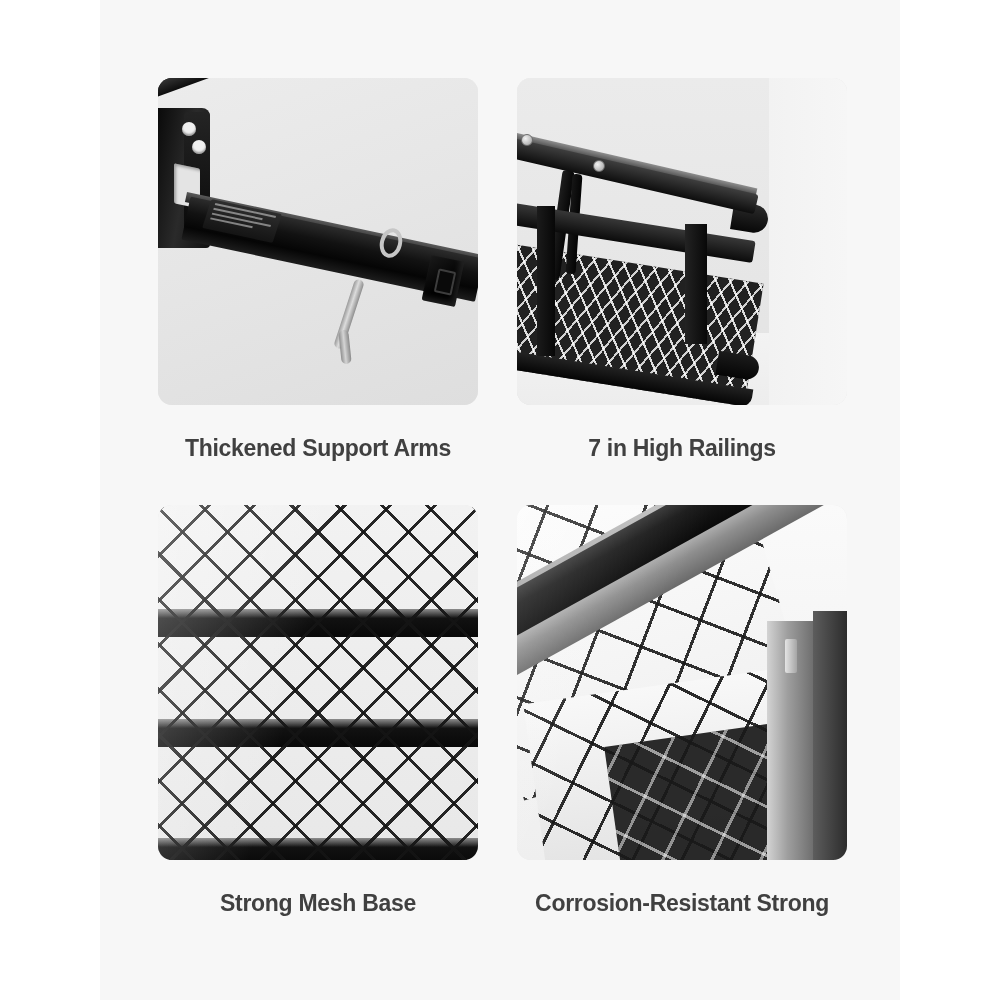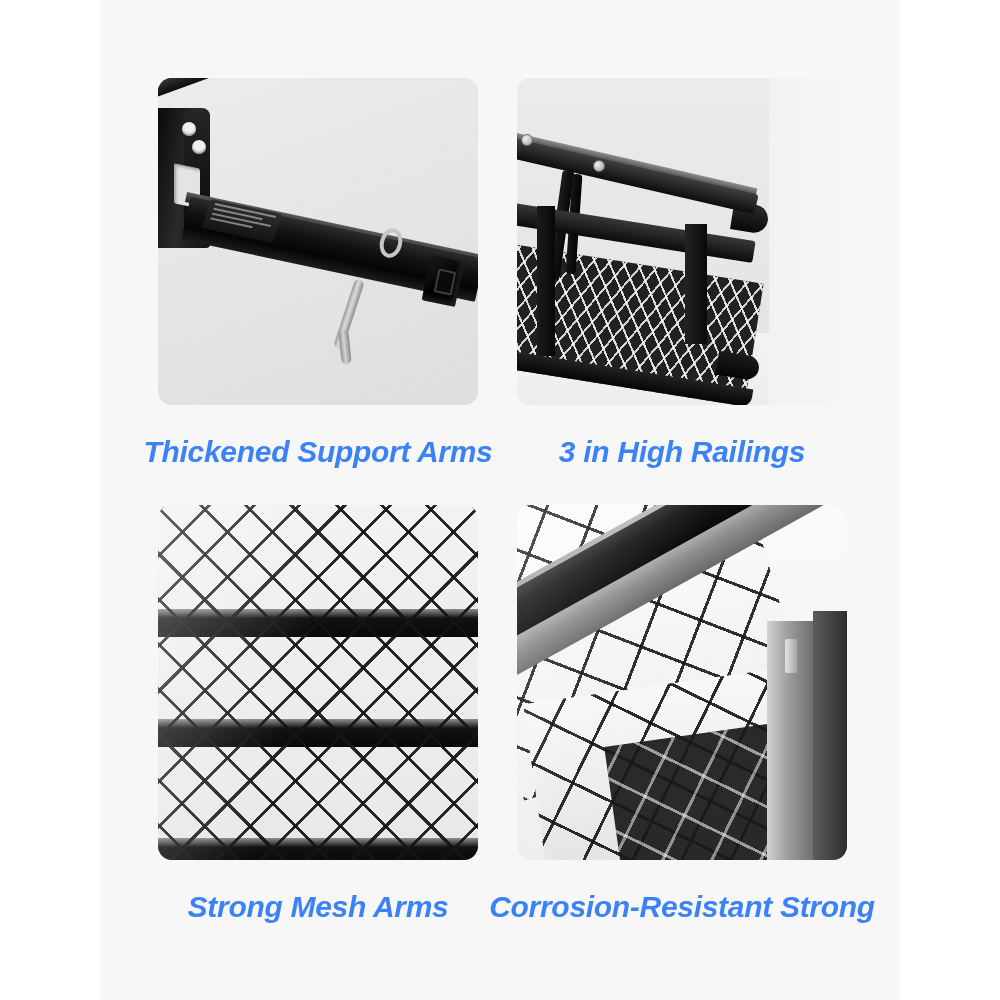--- a/index.html
+++ b/index.html
@@ -32,26 +32,25 @@
     border-radius:14px;
     overflow:hidden;
     background:#e9e9e9;
   }
 
   .caption {
     position:absolute;
     left:50%; transform:translateX(-50%);
     white-space:nowrap;
     font-weight:700;
-    font-size:30px;
+    font-size:23px;
     letter-spacing:-0.3px;
-    color:#3b82f6;
+    color:#404040;
     font-family:"Liberation Sans", sans-serif;
     font-stretch:condensed;
-    font-style:italic;
   }
   .cell.c1 .caption, .cell.c2 .caption { top:357px; }
   .cell.c3 .caption, .cell.c4 .caption { top:385px; }
 
   
   .t1-bg {
     position:absolute; inset:0;
     background:linear-gradient(160deg,#ececec 0%,#e6e6e6 45%,#dedede 100%);
   }
   .t1-toprail {
@@ -371,39 +370,39 @@
         <div class="t2-brace2"></div>
         <div class="t2-rail-mid"></div>
         <div class="t2-rail-cap"></div>
         <div class="t2-post-l"></div>
         <div class="t2-post-r"></div>
         <div class="t2-rail-top2"></div>
         <div class="t2-rail-top"></div>
         <div class="t2-bolt b1"></div>
         <div class="t2-bolt b2"></div>
       </div>
-      <div class="caption">3 in High Railings</div>
+      <div class="caption">7 in High Railings</div>
     </div>
 
     <div class="cell c3">
       <div class="photo">
         <div class="t3-bg"></div>
         <div class="t3-bar b1">
           <div class="t3-sheen"></div>
         </div>
         <div class="t3-bar b2">
           <div class="t3-sheen"></div>
         </div>
         <div class="t3-bar b3">
           <div class="t3-sheen"></div>
         </div>
         <div class="t3-mesh"></div>
         <div class="t3-highlight"></div>
       </div>
-      <div class="caption">Strong Mesh Arms</div>
+      <div class="caption">Strong Mesh Base</div>
     </div>
 
     <div class="cell c4">
       <div class="photo">
         <div class="t4-bg"></div>
         <div class="t4-meshA"></div>
         <div class="t4-meshB"></div>
         <div class="t4-meshB-shadow"></div>
         <div class="t4-post"></div>
         <div class="t4-post-dark"></div>

